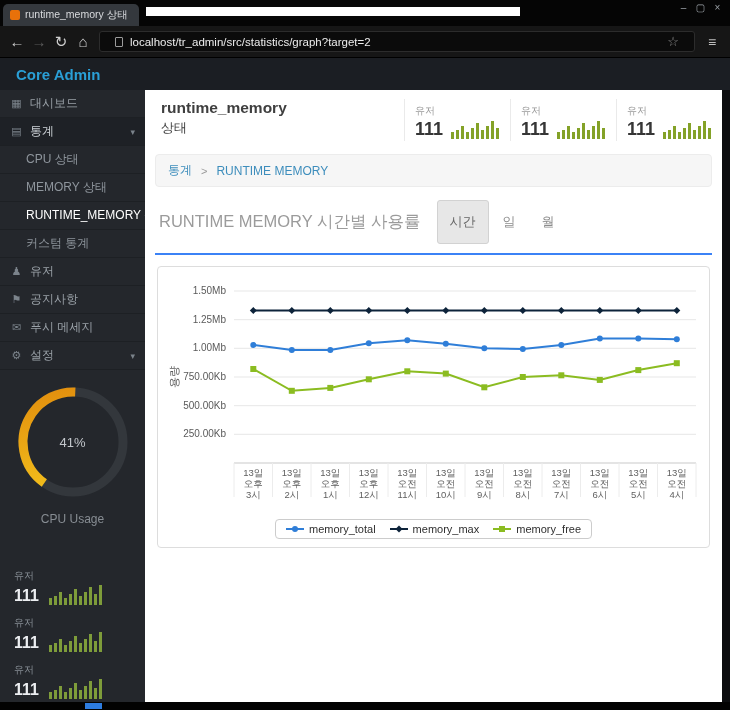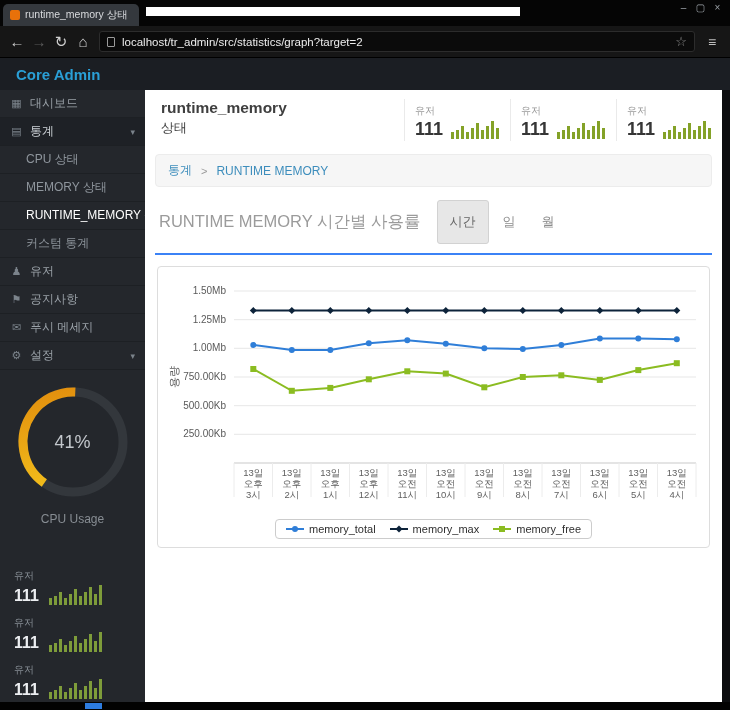--- a/index.html
+++ b/index.html
@@ -9,39 +9,39 @@
 .tabbar{position:relative;height:26px;background:#050505}
 .tab{position:absolute;left:3px;top:4px;width:136px;height:22px;background:#34383d;border-radius:5px 5px 0 0;display:flex;align-items:center;gap:5px;padding:0 7px}
 .favicon{width:10px;height:10px;background:#e8710a;border-radius:2px;flex:none}
 .tab-title{font-size:10.5px;color:#d8dadd;white-space:nowrap;overflow:hidden}
 .white-strip{position:absolute;left:146px;top:7px;width:374px;height:9px;background:#fdfdfd}
 .win-controls{position:absolute;right:4px;top:1px;display:flex}
 .win-btn{width:17px;text-align:center;color:#9aa0a6;font-size:10px;line-height:14px}
 .navbar{height:32px;background:#161616;display:flex;align-items:center;padding:0 6px;border-bottom:1px solid #000}
 .nav-btn{width:22px;text-align:center;color:#cfcfcf;font-size:15px;line-height:32px}
 .nav-btn.dim{color:#5b5b5b}
-.addressbar{flex:1;height:21px;margin:0 5px;background:#0b0b0b;border:1px solid #2c2c2c;border-radius:3px;display:flex;align-items:center;padding:0 7px;gap:7px}
+.addressbar{flex:1;height:21px;margin:0 5px;background:#0b0b0b;border:1px solid #2c2c2c;border-radius:3px;display:flex;align-items:center;padding:0 15px;gap:7px}
 .doc-icon{width:8px;height:10px;border:1px solid #9b9b9b;border-radius:1px;flex:none}
 .url{flex:1;font-size:11.5px;color:#ececec;white-space:nowrap;overflow:hidden}
 .star{color:#8e8e8e;font-size:13px}
 .menu-btn{width:24px;text-align:center;color:#bdbdbd;font-size:14px}
 
 .app{height:644px;display:flex;flex-direction:column}
 .app-navbar{height:32px;background:#1b1e23;display:flex;align-items:center;padding-left:16px;flex:none}
 .brand{color:#2a9fd6;font-size:15px;font-weight:bold}
 .app-body{flex:1;display:flex;background:#0c0d0f;overflow:hidden}
 .sidebar{width:145px;flex:none;background:#24272c;display:flex;flex-direction:column}
 .menu-item{display:flex;align-items:center;gap:7px;padding:5px 10px;font-size:12px;color:#9aa1a8;border-bottom:1px solid #1d2024;cursor:default;white-space:nowrap}
 .menu-item.open{background:#1e2126;color:#ced3d8}
 .menu-item.sub{padding-left:26px;font-size:12px;color:#8e959c}
 .menu-item.active{color:#fff}
 .mi-icon{width:13px;font-size:11px;color:#7b838b;text-align:center;flex:none}
 .mi-caret{margin-left:auto;font-size:9px;color:#7b838b}
 .gauge-wrap{margin:14px auto 0;width:120px;text-align:center;position:relative}
-.gauge-center{position:absolute;left:0;top:0;width:120px;height:116px;display:flex;align-items:center;justify-content:center;font-size:18px;color:#c3c7cc}
+.gauge-center{position:absolute;left:0;top:0;width:120px;height:116px;display:flex;align-items:center;justify-content:center;font-size:13px;color:#c3c7cc}
 .gauge-label{margin-top:8px;font-size:12px;color:#878d93}
 .sidebar-stats{margin-top:38px}
 .side-stat{padding:5px 14px 6px}
 .side-stat .stat-label{font-size:10px;color:#868d94;margin-bottom:2px}
 .side-stat .stat-value{font-size:16px;font-weight:bold;color:#eceef1;margin-right:10px;line-height:18px}
 .stat-row{display:flex;align-items:flex-end}
 
 .main{flex:1;background:#fff;margin-right:8px;display:flex;flex-direction:column;overflow:hidden}
 .page-header{display:flex;justify-content:space-between;padding:9px 0 5px 16px;flex:none}
 .page-title{font-size:15.5px;font-weight:bold;color:#3f3f3f}

